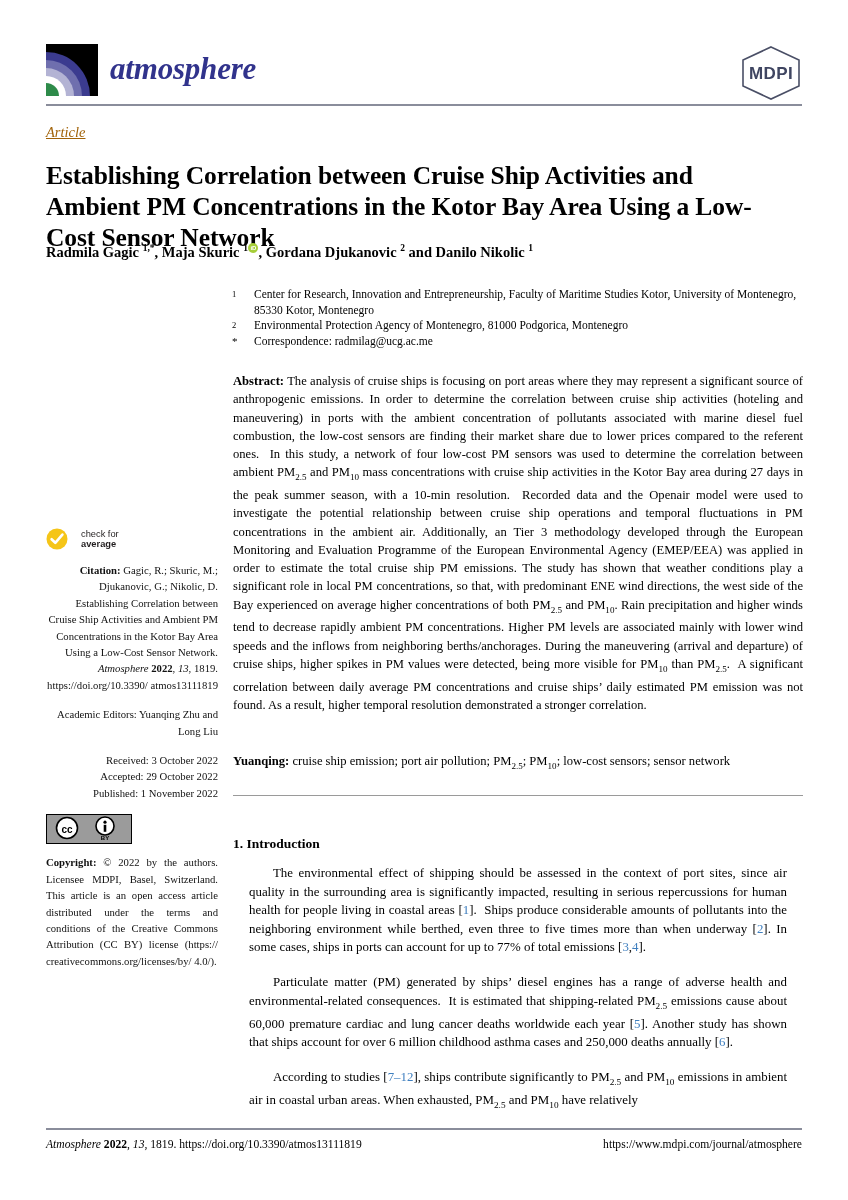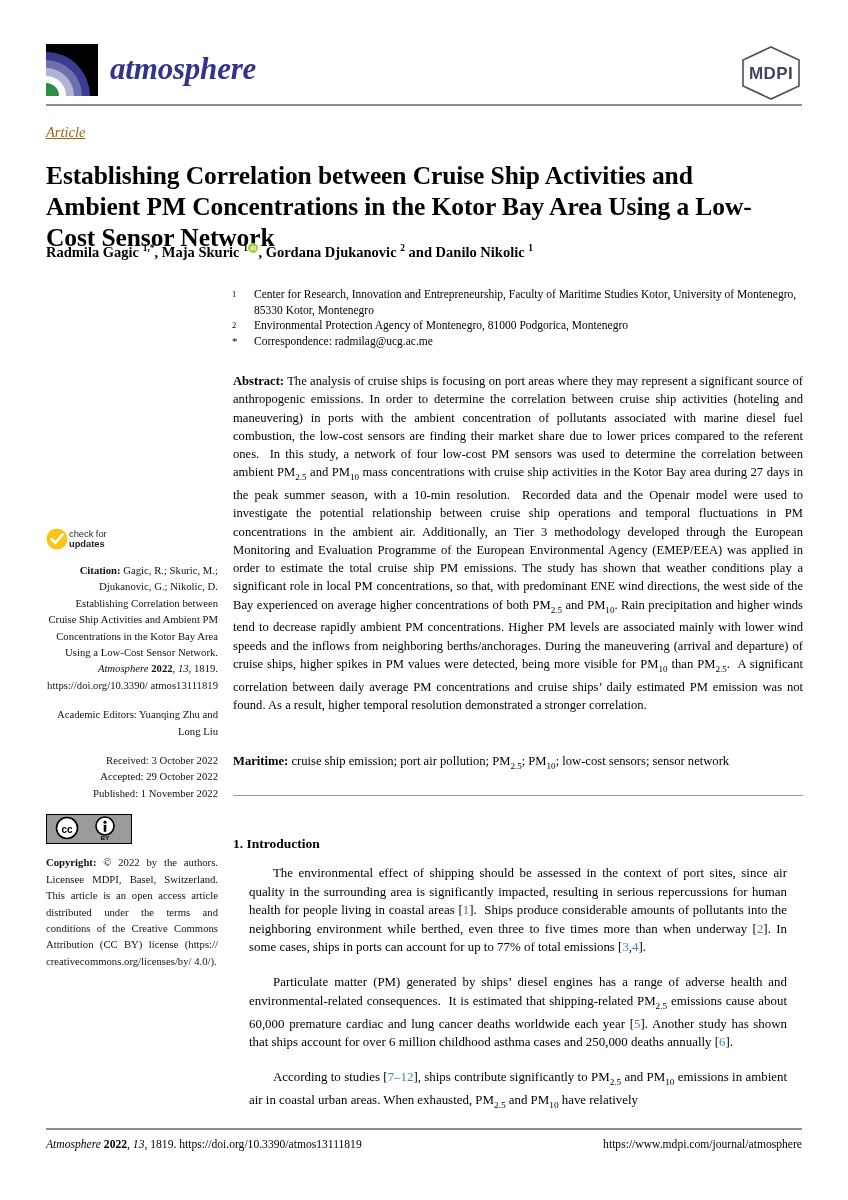--- a/index.html
+++ b/index.html
@@ -191,21 +191,21 @@
     left: 46px;
     top: 528px;
     width: 172px;
     font-size: 10.7px;
     line-height: 16.4px;
     color: #111;
   }
   .cfu {
     display: flex;
     align-items: center;
-    gap: 1px;
+    gap: 13px;
     margin-bottom: 12px;
   }
   .cfu-mark { width: 22px; height: 22px; flex: 0 0 22px; }
   .cfu-text {
     font-family: "Liberation Sans", "DejaVu Sans", sans-serif;
     font-size: 9.3px;
     line-height: 10.5px;
     color: #231f20;
   }
   .cfu-text .l1 { display:block; font-weight: 400; }
@@ -294,42 +294,42 @@
       <div class="aff-text">Environmental Protection Agency of Montenegro, 81000 Podgorica, Montenegro</div>
     </div>
     <div class="aff-row">
       <div class="aff-marker star">*</div>
       <div class="aff-text">Correspondence: radmilag@ucg.ac.me</div>
     </div>
   </div>
 
   <div class="abstract"><b>Abstract:</b> The analysis of cruise ships is focusing on port areas where they may represent a significant source of anthropogenic emissions. In order to determine the correlation between cruise ship activities (hoteling and maneuvering) in ports with the ambient concentration of pollutants associated with marine diesel fuel combustion, the low-cost sensors are finding their market share due to lower prices compared to the referent ones.&nbsp; In this study, a network of four low-cost PM sensors was used to determine the correlation between ambient PM<sub>2.5</sub> and PM<sub>10</sub> mass concentrations with cruise ship activities in the Kotor Bay area during 27 days in the peak summer season, with a 10-min resolution.&nbsp; Recorded data and the Openair model were used to investigate the potential relationship between cruise ship operations and temporal fluctuations in PM concentrations in the ambient air. Additionally, an Tier 3 methodology developed through the European Monitoring and Evaluation Programme of the European Environmental Agency (EMEP/EEA) was applied in order to estimate the total cruise ship PM emissions. The study has shown that weather conditions play a significant role in local PM concentrations, so that, with predominant ENE wind directions, the west side of the Bay experienced on average higher concentrations of both PM<sub>2.5</sub> and PM<sub>10</sub>. Rain precipitation and higher winds tend to decrease rapidly ambient PM concentrations. Higher PM levels are associated mainly with lower wind speeds and the inflows from neighboring berths/anchorages. During the maneuvering (arrival and departure) of cruise ships, higher spikes in PM values were detected, being more visible for PM<sub>10</sub> than PM<sub>2.5</sub>.&nbsp; A significant correlation between daily average PM concentrations and cruise ships’ daily estimated PM emission was not found. As a result, higher temporal resolution demonstrated a stronger correlation.</div>
 
-  <div class="keywords"><b>Maritime:</b> cruise ship emission; port air pollution; PM<sub>2.5</sub>; PM<sub>10</sub>; low-cost sensors; sensor network</div>
+  <div class="keywords"><b>Yuanqing:</b> cruise ship emission; port air pollution; PM<sub>2.5</sub>; PM<sub>10</sub>; low-cost sensors; sensor network</div>
   <div class="section-rule"></div>
 
   <h2 class="section-heading">1. Introduction</h2>
   <div class="body-col">
     <p>The environmental effect of shipping should be assessed in the context of port sites, since air quality in the surrounding area is significantly impacted, resulting in serious repercussions for human health for people living in coastal areas [<span class="ref">1</span>].&nbsp; Ships produce considerable amounts of pollutants into the neighboring environment while berthed, even three to five times more than when underway [<span class="ref">2</span>]. In some cases, ships in ports can account for up to 77% of total emissions [<span class="ref">3</span>,<span class="ref">4</span>].</p>
     <p>Particulate matter (PM) generated by ships’ diesel engines has a range of adverse health and environmental-related consequences.&nbsp; It is estimated that shipping-related PM<sub>2.5</sub> emissions cause about 60,000 premature cardiac and lung cancer deaths worldwide each year [<span class="ref">5</span>]. Another study has shown that ships account for over 6 million childhood asthma cases and 250,000 deaths annually [<span class="ref">6</span>].</p>
     <p>According to studies [<span class="ref">7–12</span>], ships contribute significantly to PM<sub>2.5</sub> and PM<sub>10</sub> emissions in ambient air in coastal urban areas. When exhausted, PM<sub>2.5</sub> and PM<sub>10</sub> have relatively</p>
   </div>
 
   <div class="sidebar">
 
     <div class="cfu">
       <div class="cfu-mark">
         <svg width="22" height="22" viewBox="0 0 22 22" aria-hidden="true">
           <circle cx="11" cy="11" r="10.5" fill="#f5c518"></circle>
           <path d="M5.6 11.2 L9.3 14.8 L16.4 6.6" fill="none" stroke="#ffffff" stroke-width="2.6" stroke-linecap="round" stroke-linejoin="round"></path>
         </svg>
       </div>
       <div class="cfu-text">
         <span class="l1">check for</span>
-        <span class="l2">updates</span>
+        <span class="l2">average</span>
       </div>
     </div>
 
     <div class="sb-block"><b>Citation:</b> Gagic, R.; Skuric, M.; Djukanovic, G.; Nikolic, D. Establishing Correlation between Cruise Ship Activities and Ambient PM Concentrations in the Kotor Bay Area Using a Low-Cost Sensor Network. <i>Atmosphere</i> <b>2022</b>, <i>13</i>, 1819. https://doi.org/10.3390/ atmos13111819</div>
     <div class="sb-block">Academic Editors: Yuanqing Zhu and Long Liu</div>
     <div class="sb-block">Received: 3 October 2022<br>Accepted: 29 October 2022<br>Published: 1 November 2022</div>
 
     <div class="cc-badge">
       <svg width="84" height="28" viewBox="0 0 84 28" aria-hidden="true">
         <rect x="0" y="0" width="84" height="28" fill="#9b9b9b"></rect>

